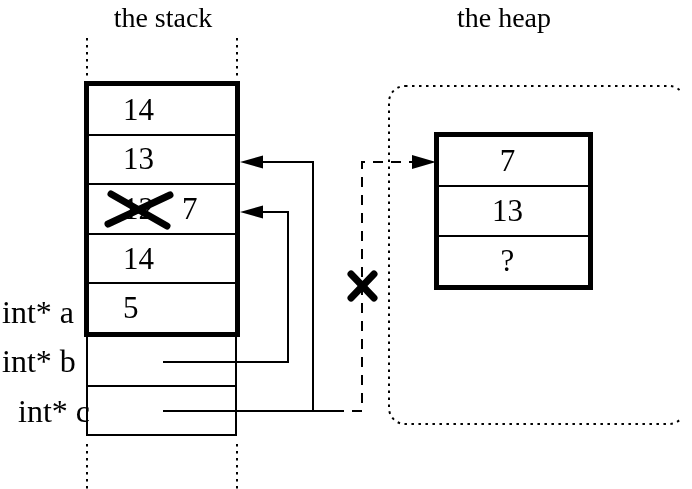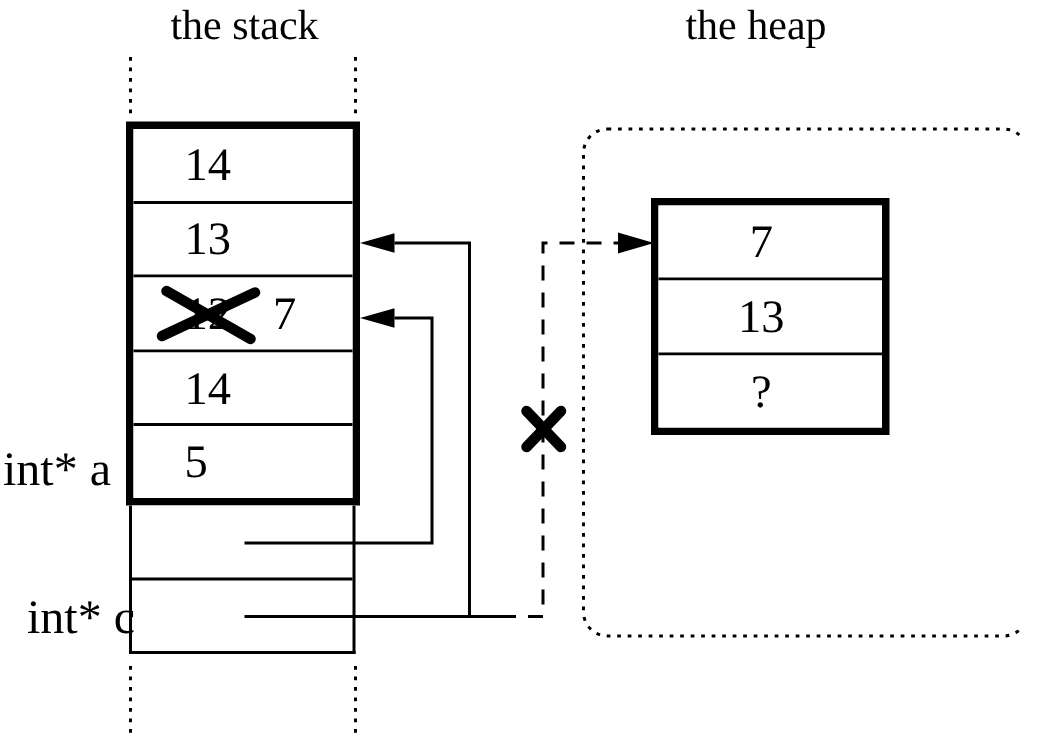--- a/index.html
+++ b/index.html
@@ -112,20 +112,21 @@
       <span>5</span>
     </div>
   </div>
 
   <div class="bc-box">
     <div class="bc-cell"></div>
     <div class="bc-cell"></div>
   </div>
 
   <div class="pointer-label" id="label-a">int* a</div>
+  <div class="pointer-label" id="label-b">int* b</div>
   <div class="pointer-label" id="label-c">int* c</div>
 
   <div class="mem-box" id="heap-box">
     <div class="mem-cell">
       <span>7</span>
     </div>
     <div class="mem-cell">
       <span>13</span>
     </div>
     <div class="mem-cell">

